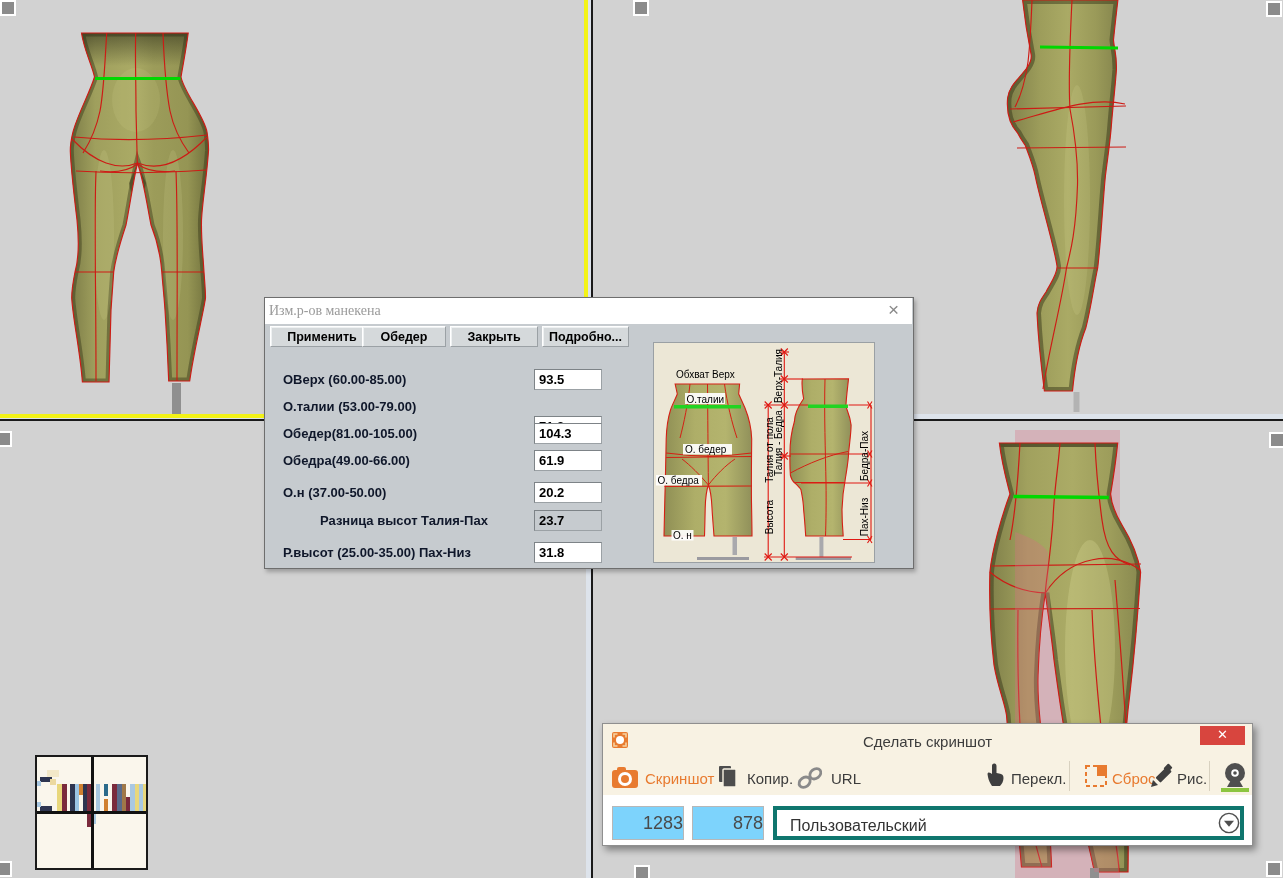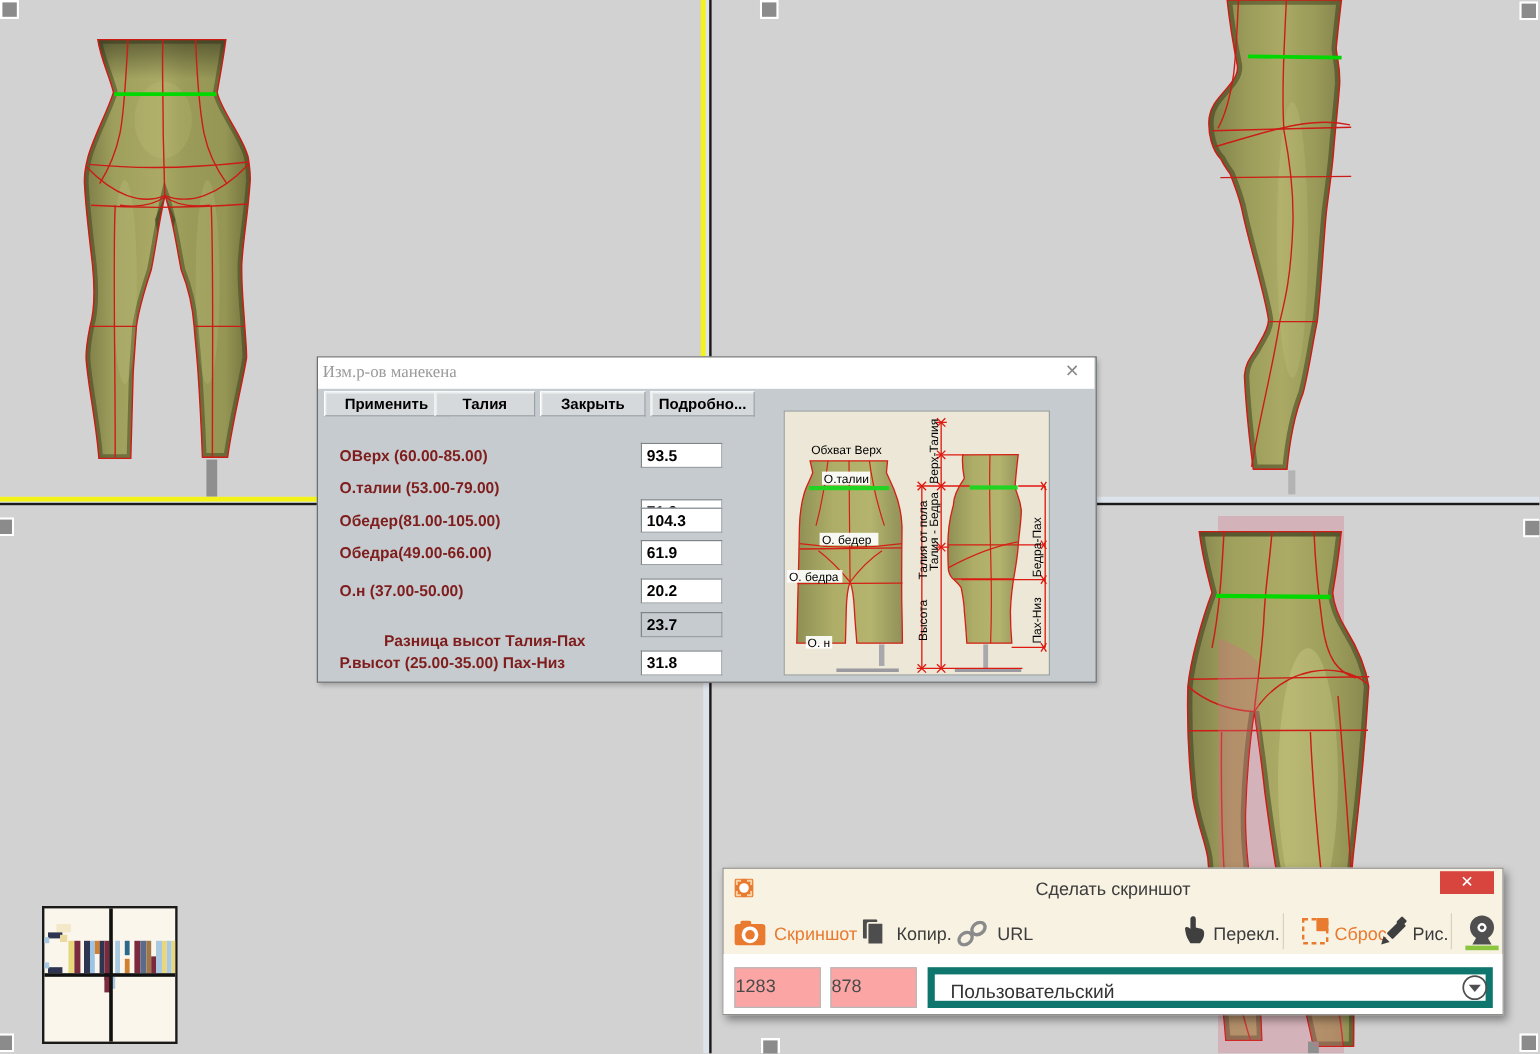--- a/index.html
+++ b/index.html
@@ -4,22 +4,22 @@
 <style>
   html,body{margin:0;padding:0;}
   body{width:1283px;height:878px;overflow:hidden;position:relative;background:#d2d2d2;
        font-family:"Liberation Sans",sans-serif;}
   .abs{position:absolute;}
   
   .hd{position:absolute;width:12px;height:12px;background:#8b8b8b;border:2px solid #ffffff;}
   .btn{position:absolute;height:21px;background:#d5d9db;border:1px solid #ffffff;
        border-right-color:#9ba1a5;border-bottom-color:#9ba1a5;box-shadow:1px 1px 0 #eef1f2 inset;
        text-align:center;font-size:12.5px;font-weight:bold;color:#000;line-height:20px;box-sizing:border-box;}
-  .lbl{position:absolute;font-size:13px;font-weight:bold;color:#7f1d1d;}
-  .inp{position:absolute;height:34px;background:#fca5a5;border:1px solid #b7b7b7;box-sizing:border-box;font-size:15px;color:#4a4a4a;line-height:32px;text-align:left;}
+  .lbl{position:absolute;font-size:13px;font-weight:bold;color:#0f172a;}
+  .inp{position:absolute;height:34px;background:#7dd3fc;border:1px solid #b7b7b7;box-sizing:border-box;font-size:18px;color:#4a4a4a;line-height:32px;text-align:right;}
   .fld{position:absolute;width:68px;height:21px;background:#fff;border:1px solid #9ba1a5;
        border-top-color:#7d8387;border-left-color:#7d8387;box-sizing:border-box;
        font-size:13px;font-weight:bold;color:#000;padding:2px 0 0 4px;}
 </style>
 </head>
 <body>
 
 <svg class="abs" style="left:60px;top:20px" width="170" height="400" viewBox="0 0 170 400">
   <defs>
     <clipPath id="cpA">
@@ -184,29 +184,29 @@
 <div class="hd" style="left:1269px;top:432px;"></div>
 <div class="hd" style="left:-4px;top:861px;"></div>
 <div class="hd" style="left:634px;top:865px;"></div>
 <div class="hd" style="left:1266px;top:861px;"></div>
 
 <div class="abs" id="mdlg" style="left:264px;top:297px;width:650px;height:272px;background:#c6cbcf;border:1px solid #6e6e6e;box-sizing:border-box;box-shadow:2px 3px 4px rgba(0,0,0,0.25);">
   <div class="abs" style="left:0;top:0;width:647px;height:26px;background:#ffffff;"></div>
   <div class="abs" style="left:4px;top:5px;font-family:'Liberation Serif',serif;font-size:14px;color:#9a9a9a;">Изм.р-ов манекена</div>
   <div class="abs" style="left:623px;top:1px;font-size:19px;color:#8a8a8a;">×</div>
   <div class="btn" style="left:5px;top:28px;width:104px;">Применить</div>
-  <div class="btn" style="left:97px;top:28px;width:84px;">Талия</div>
+  <div class="btn" style="left:97px;top:28px;width:84px;">Обедер</div>
   <div class="btn" style="left:185px;top:28px;width:88px;">Закрыть</div>
   <div class="btn" style="left:277px;top:28px;width:87px;">Подробно...</div>
   <div class="lbl" style="left:18px;top:74px;">ОВерх (60.00-85.00)</div>
   <div class="lbl" style="left:18px;top:101px;">О.талии (53.00-79.00)</div>
   <div class="lbl" style="left:18px;top:128px;">Обедер(81.00-105.00)</div>
   <div class="lbl" style="left:18px;top:155px;">Обедра(49.00-66.00)</div>
   <div class="lbl" style="left:18px;top:187px;">О.н (37.00-50.00)</div>
-  <div class="lbl" style="left:18px;top:228px;padding-left:37px;">Разница высот Талия-Пах</div>
+  <div class="lbl" style="left:18px;top:215px;padding-left:37px;">Разница высот Талия-Пах</div>
   <div class="lbl" style="left:18px;top:247px;text-align:right;">Р.высот (25.00-35.00) Пах-Низ</div>
   <div class="fld" style="left:269px;top:71px;">93.5</div>
   <div class="fld" style="left:269px;top:98px;margin-top:20px;">71.9</div>
   <div class="fld" style="left:269px;top:125px;">104.3</div>
   <div class="fld" style="left:269px;top:152px;">61.9</div>
   <div class="fld" style="left:269px;top:184px;">20.2</div>
   <div class="fld" style="left:269px;top:212px;background:#c6cbcf;">23.7</div>
   <div class="fld" style="left:269px;top:244px;">31.8</div>
 
   <div class="abs" style="left:388px;top:44px;width:222px;height:221px;background:#ece7d6;border:1px solid #9aa0a4;box-sizing:border-box;">
@@ -342,18 +342,18 @@
   <svg class="abs" style="left:618px;top:38px;" width="28" height="30" viewBox="0 0 28 30">
     <circle cx="14" cy="11" r="10" fill="#4f4f4f"></circle>
     <circle cx="14" cy="11" r="3.8" fill="#fff"></circle>
     <circle cx="14" cy="11" r="1.8" fill="#4f4f4f"></circle>
     <path d="M6 25 L10 18 L18 18 L22 25 Z" fill="#4f4f4f"></path>
     <rect x="0" y="26" width="28" height="4" fill="#8cc540"></rect>
   </svg>
 
   <div class="inp" style="left:9px;top:82px;width:72px;">1283</div>
   <div class="inp" style="left:89px;top:82px;width:72px;">878</div>
-  <div class="abs" style="left:170px;top:82px;width:471px;height:34px;background:#fff;border:6px solid #0f766e;box-sizing:border-box;font-size:16px;color:#333;line-height:32px;padding-left:13px;">Пользовательский</div>
+  <div class="abs" style="left:170px;top:82px;width:471px;height:34px;background:#fff;border:4px solid #0f766e;box-sizing:border-box;font-size:16px;color:#333;line-height:32px;padding-left:13px;">Пользовательский</div>
   <svg class="abs" style="left:615px;top:88px;" width="22" height="22" viewBox="0 0 24 24">
     <circle cx="12" cy="12" r="10.5" fill="none" stroke="#4f4f4f" stroke-width="1.6"></circle>
     <path d="M6.5 9.5 L12 16 L17.5 9.5 Z" fill="#4f4f4f"></path>
   </svg>
 </div>
 
 </body></html>

